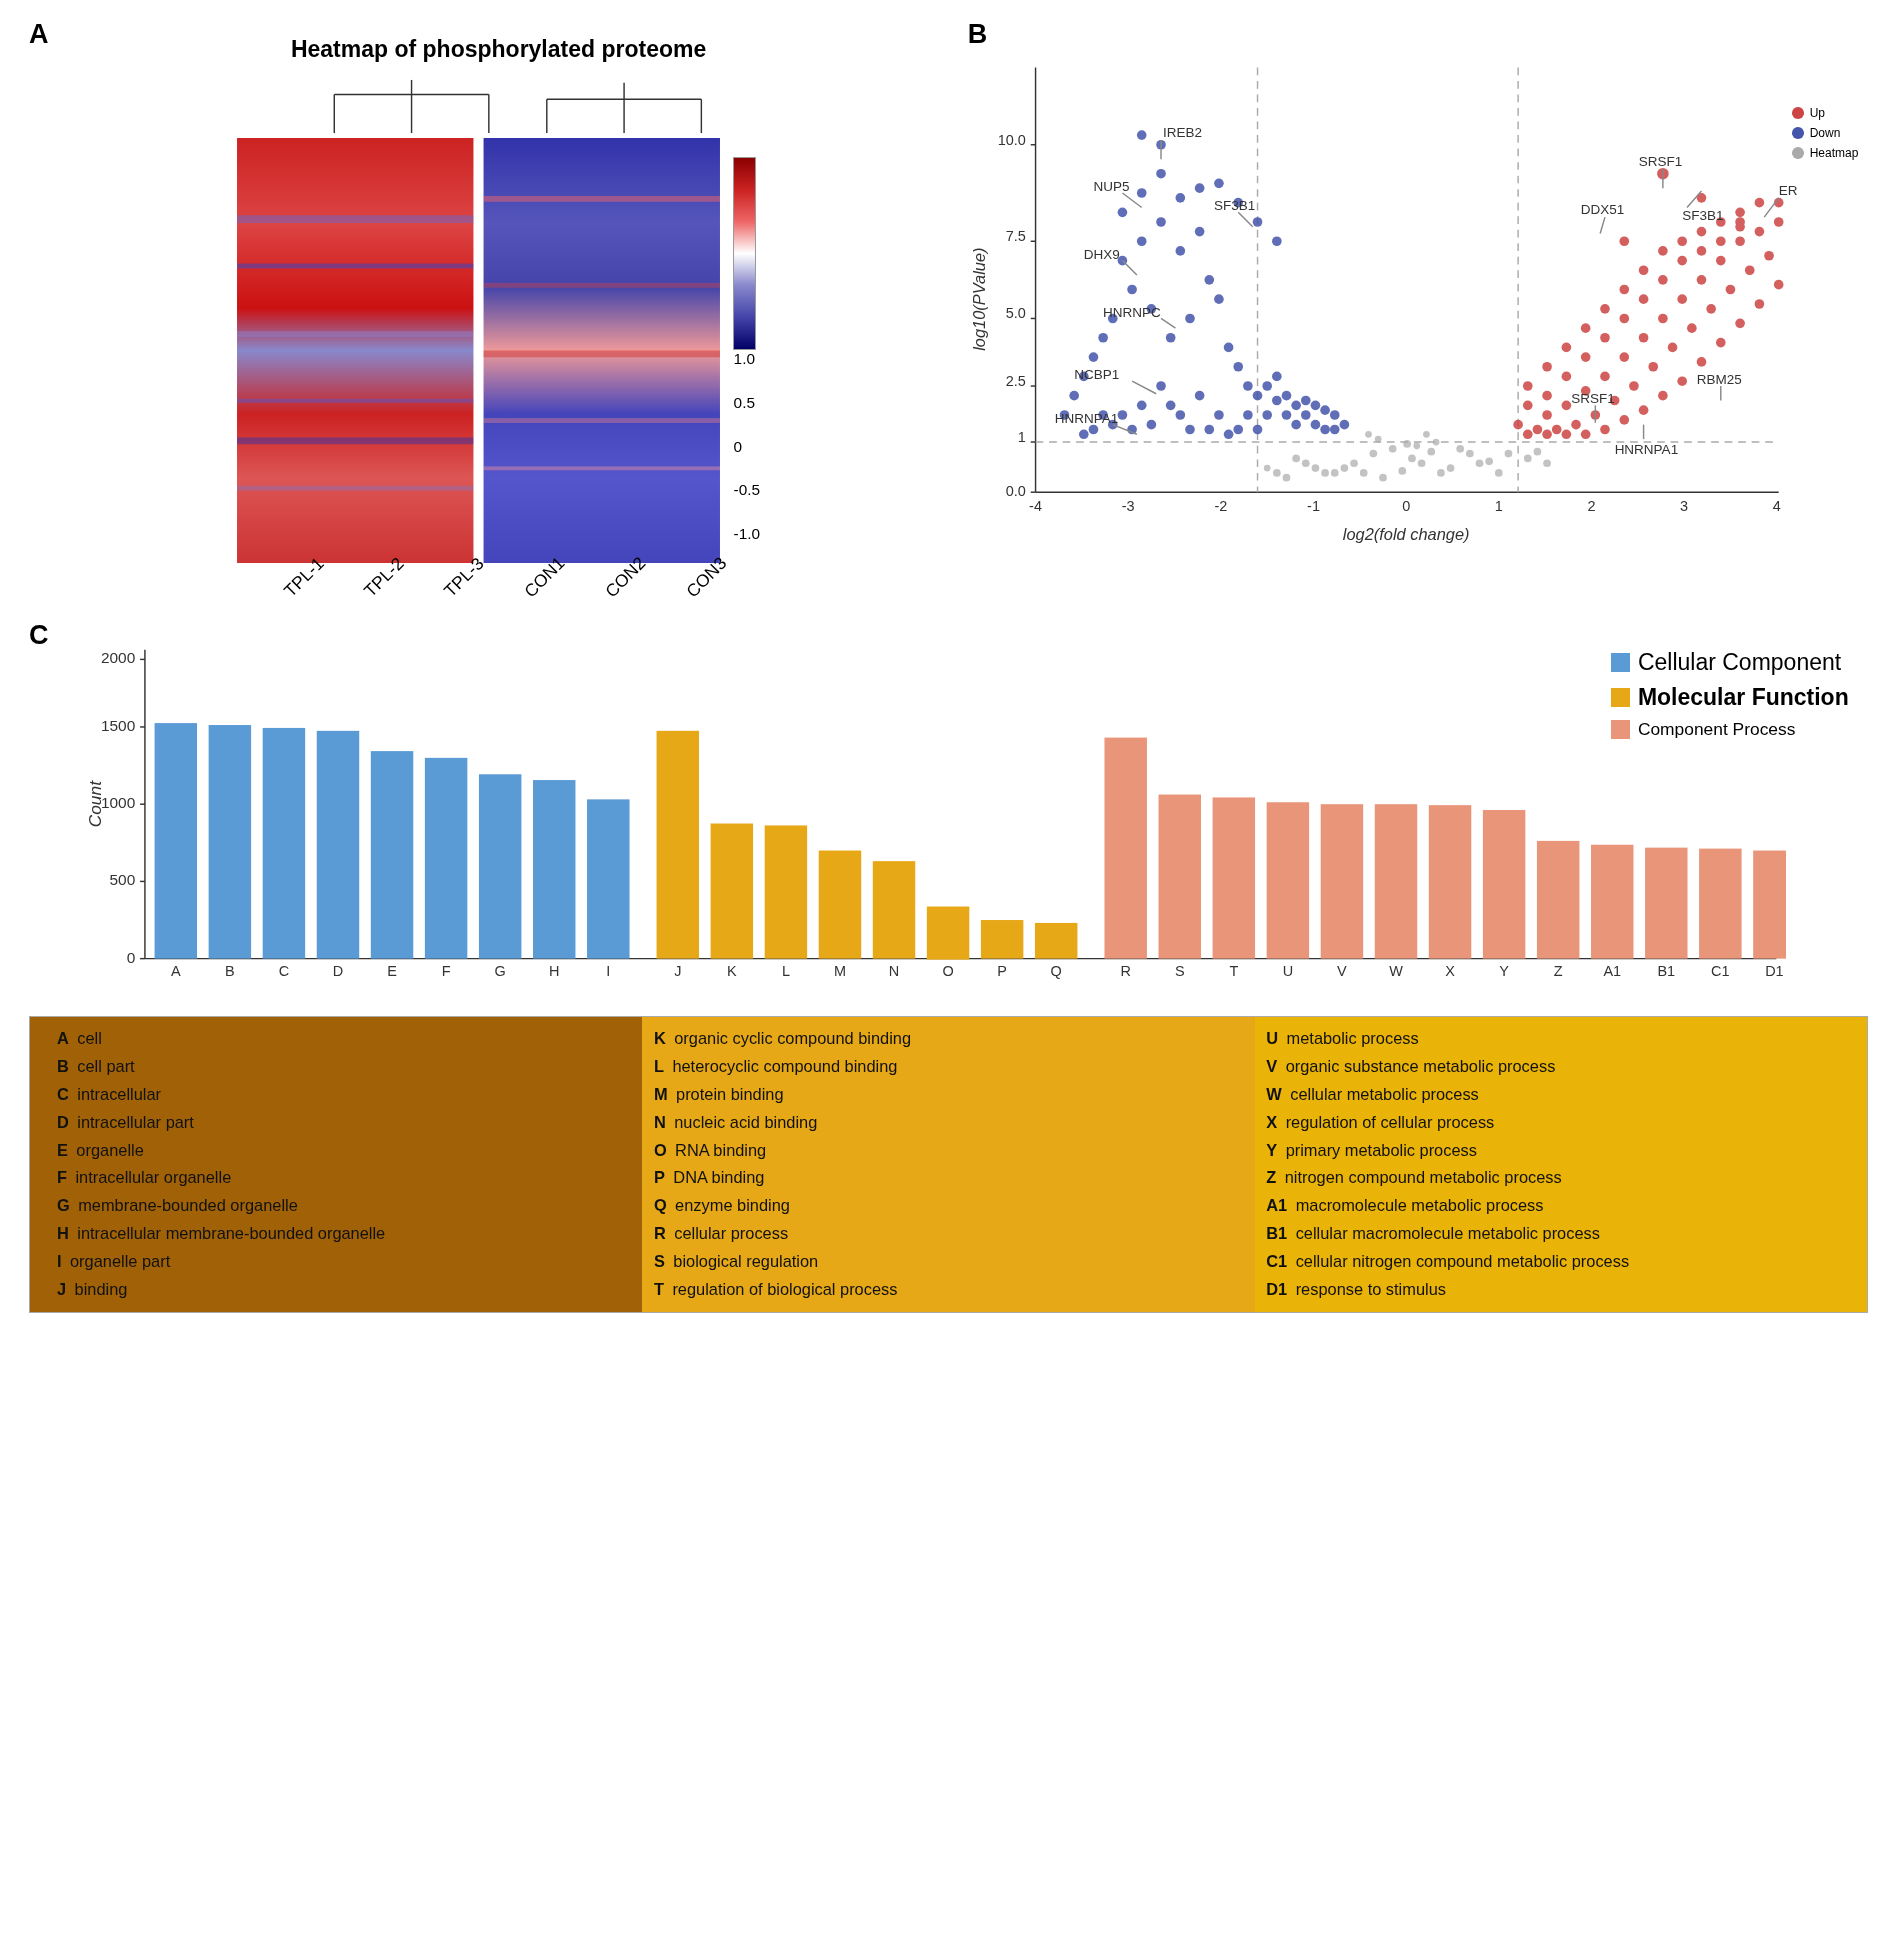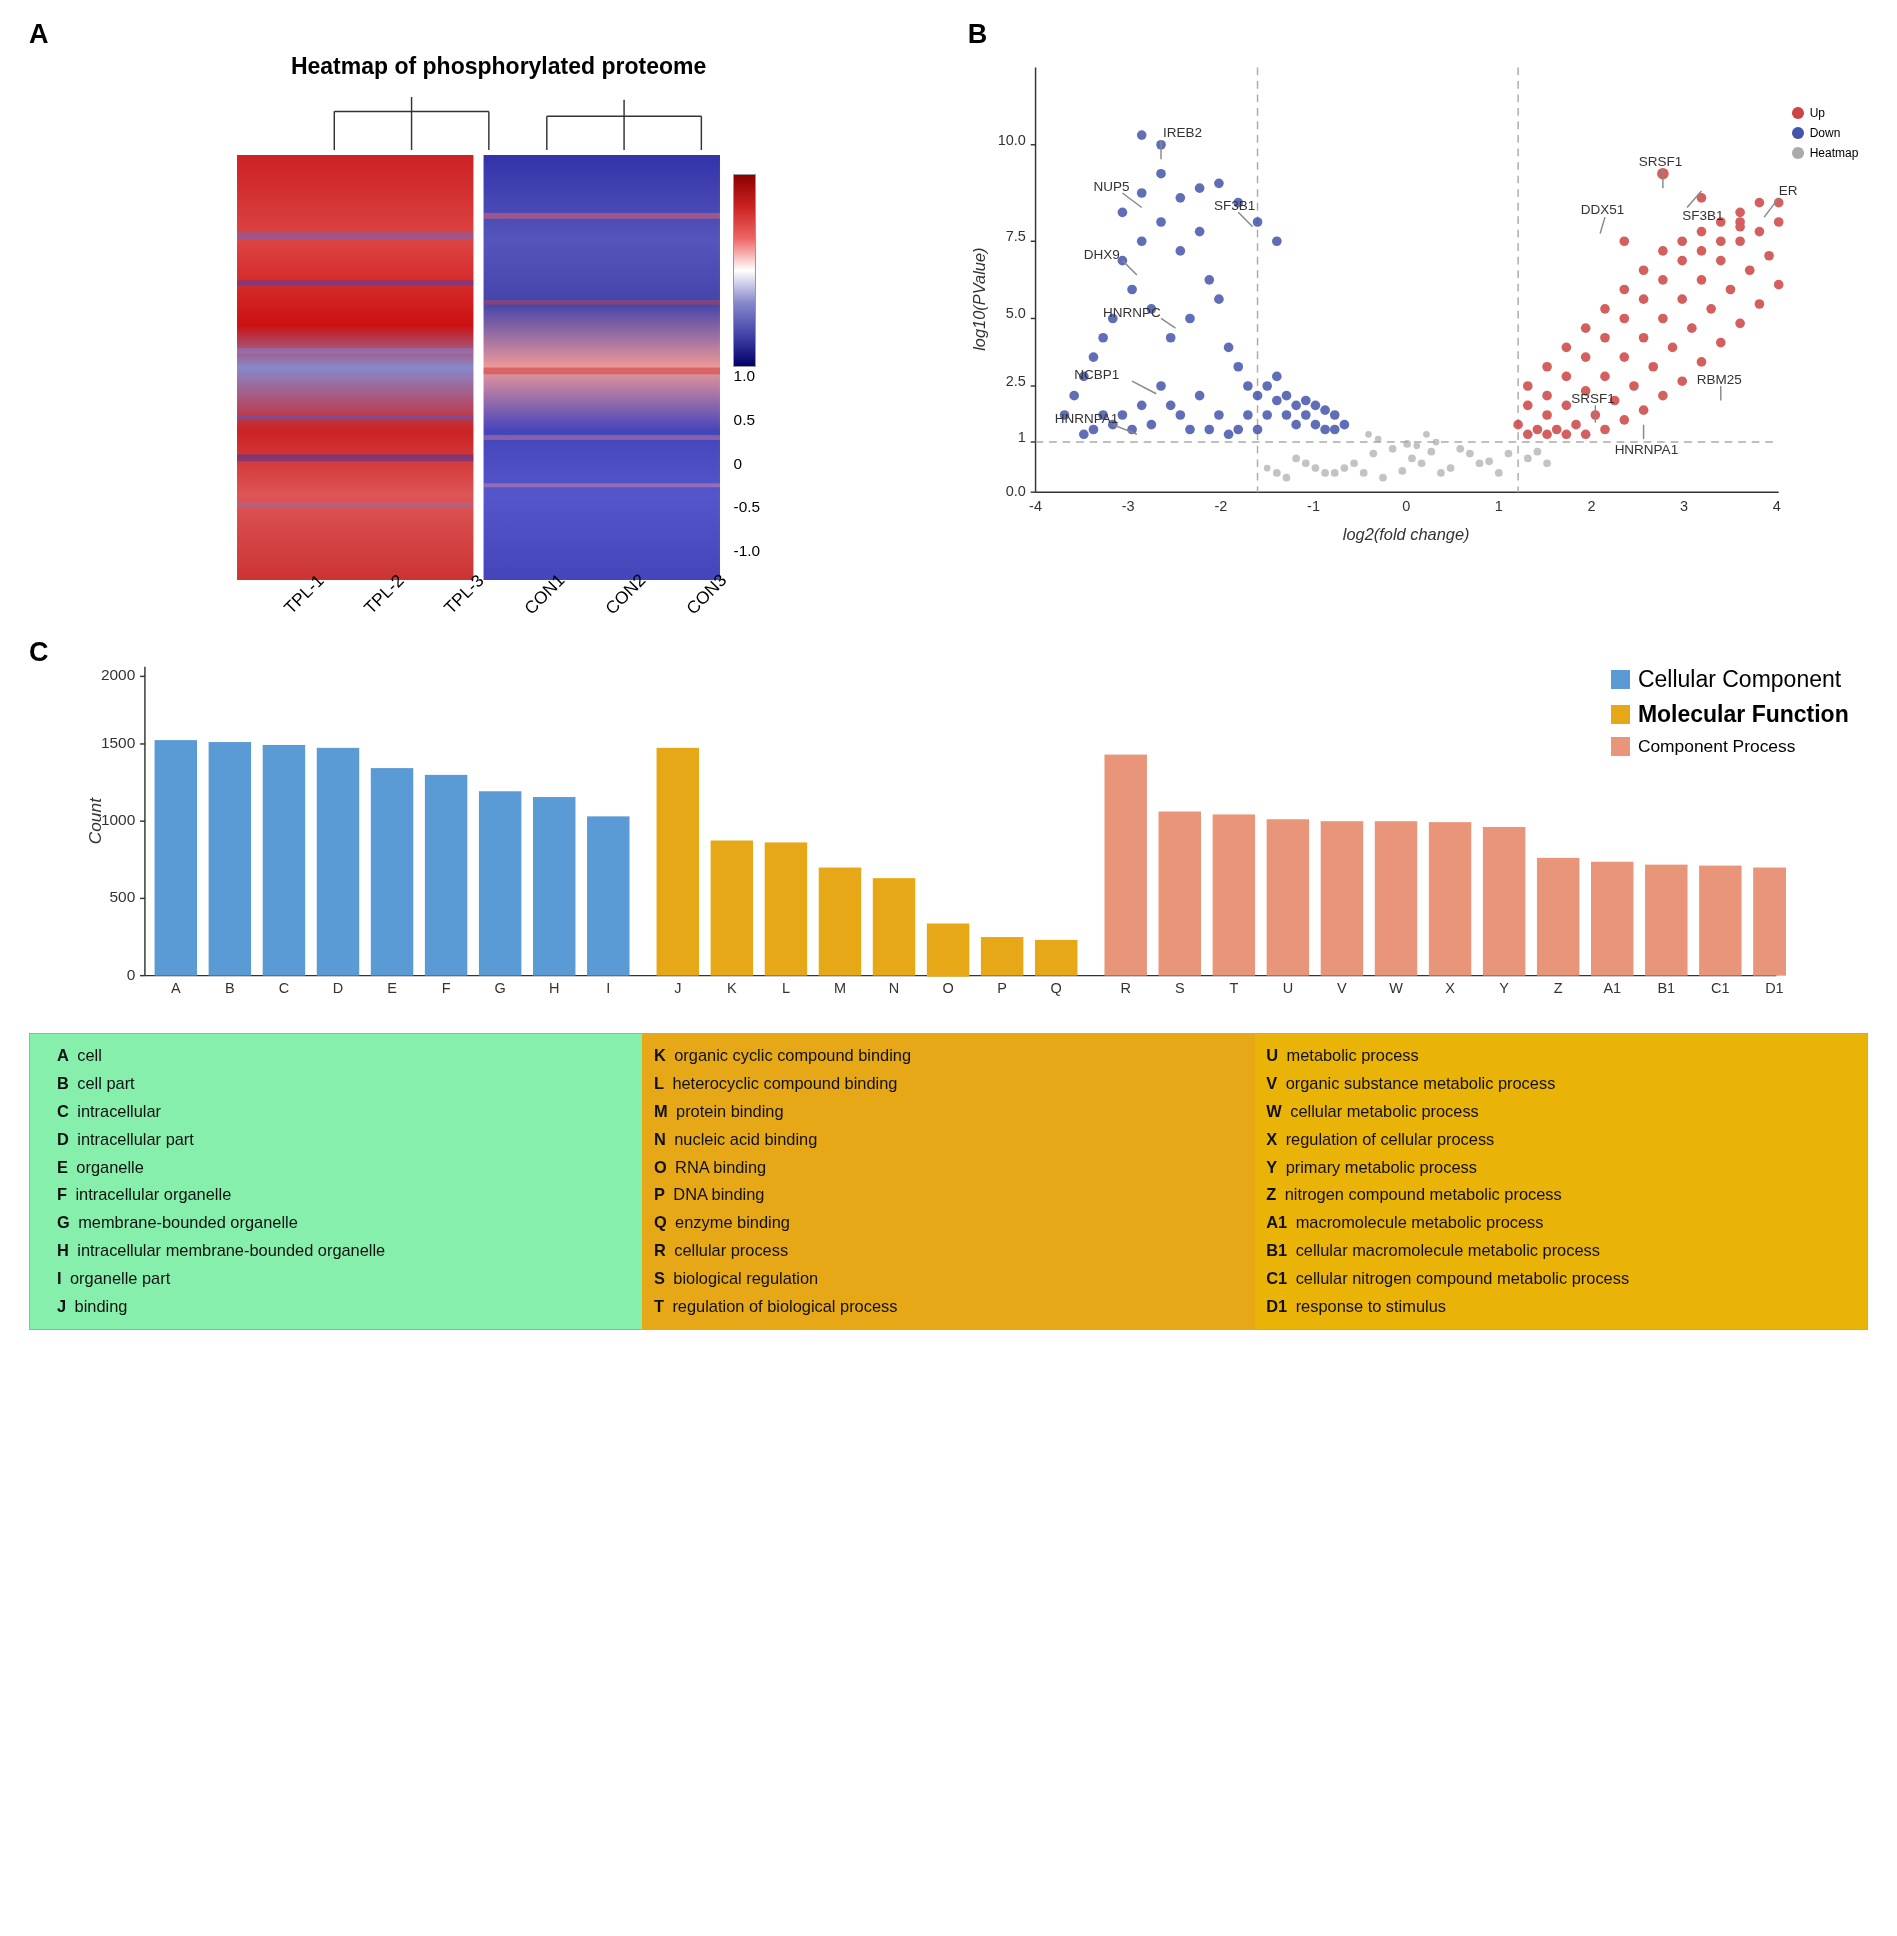--- a/index.html
+++ b/index.html
@@ -81,21 +81,21 @@
     .legend-table {
       width: 100%;
       display: grid;
       grid-template-columns: 1fr 1fr 1fr;
       border: 1.9px solid #aaa;
       margin-top: 9.7px;
     }
     .legend-col {
       padding: 7.7px 11.6px;
     }
-    .legend-col:nth-child(1) { background: #86efac; padding-left: 27px; }
+    .legend-col:nth-child(1) { background: #a16207; padding-left: 27px; }
     .legend-col:nth-child(2) { background: #e6a817; }
     .legend-col:nth-child(3) { background: #eab308; }
     .legend-item {
       font-size: 16.4px;
       line-height: 1.7;
       color: #111;
     }
     .legend-item span.code {
       font-weight: bold;
       margin-right: 3.9px;
@@ -135,21 +135,21 @@
       margin-right: 7.7px;
     }
   </style>
 </head>
 <body>
 
 <div class="main-container">
 
   <div class="panel-a">
     <span class="panel-label" style="top:0;left:9.7px;">A</span>
-    <div class="heatmap-wrapper" style="margin-left:39px; margin-top:24px;">
+    <div class="heatmap-wrapper" style="margin-left:39px; margin-top:7px;">
       <div class="panel-title">Heatmap of phosphorylated proteome</div>
 
       <svg width="483" height="63" style="margin-top:3.9px;" viewBox="0 0 500 65">
 
         <line x1="80" y1="60" x2="80" y2="20" stroke="#333" stroke-width="1.5"></line>
         <line x1="160" y1="60" x2="160" y2="20" stroke="#333" stroke-width="1.5"></line>
         <line x1="240" y1="60" x2="240" y2="20" stroke="#333" stroke-width="1.5"></line>
         <line x1="80" y1="20" x2="240" y2="20" stroke="#333" stroke-width="1.5"></line>
         <line x1="160" y1="20" x2="160" y2="5" stroke="#333" stroke-width="1.5"></line>
 

